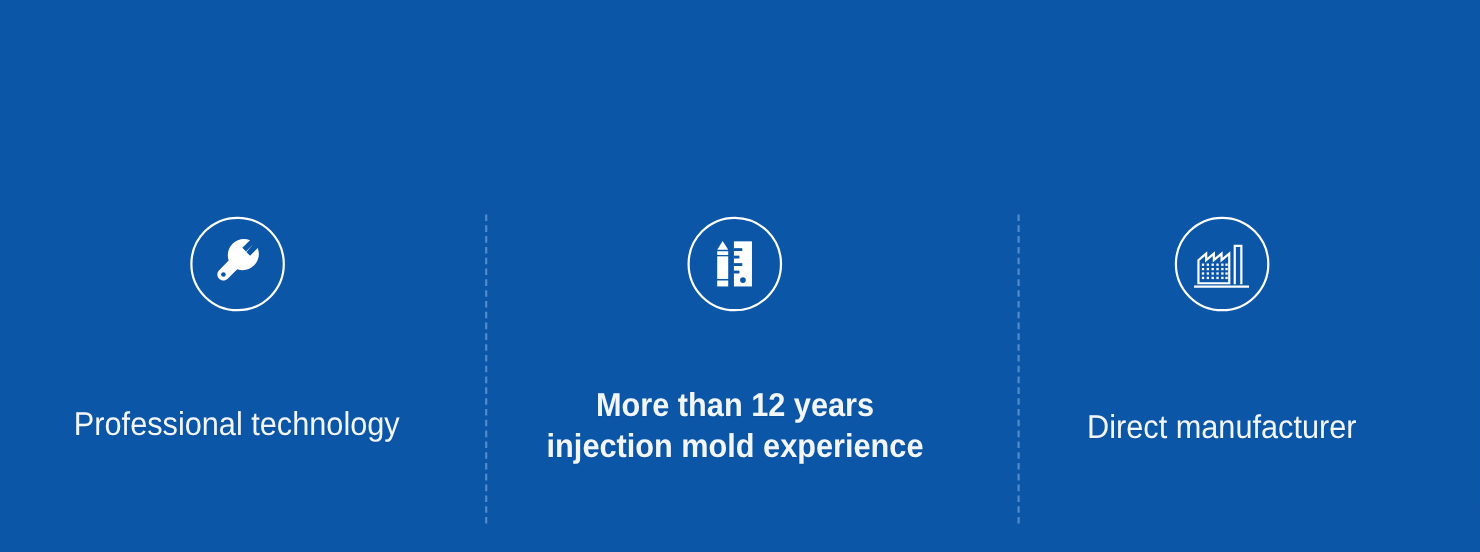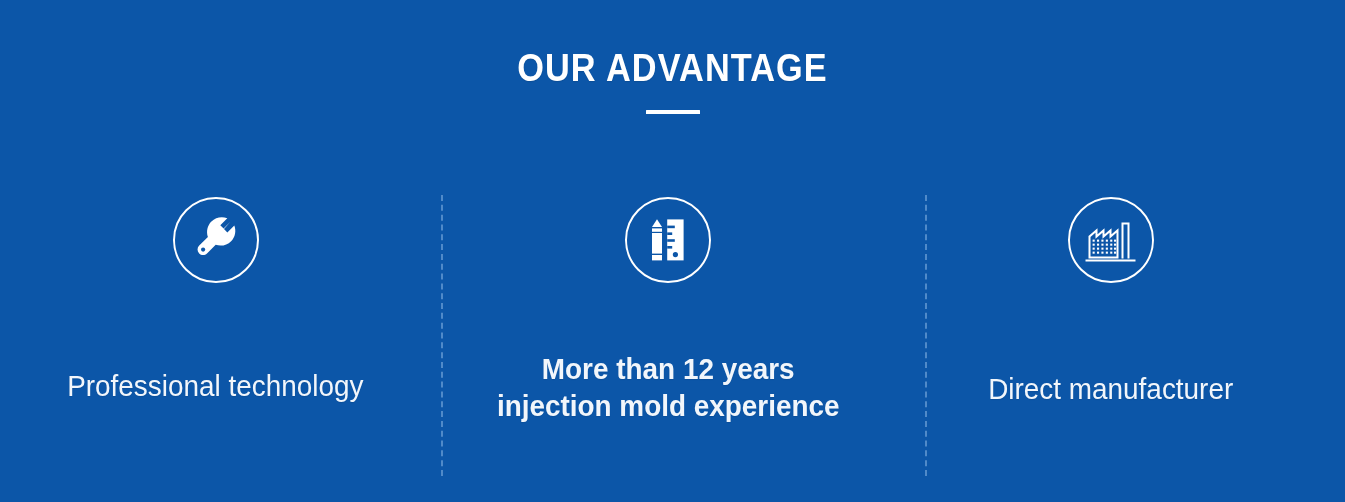--- a/index.html
+++ b/index.html
@@ -115,24 +115,20 @@
     opacity: 0.85;
   }
   .divider-1 { left: 441px; }
   .divider-2 { left: 925px; }
 </style>
 </head>
 <body>
 
 <div class="banner">
 
-  <div class="heading-block">
-    <span class="heading-title">OUR ADVANTAGE</span>
-    <span class="heading-rule"></span>
-  </div>
 
   <div class="columns">
 
     <div class="col col-1">
       <div class="icon-circle">
         <span>
           <svg width="50" height="50" viewBox="0 0 50 50" aria-hidden="true">
             <g fill="#ffffff">
 
               <path d="M39.6 6.6 L32.6 13.6 L29.3 10.3 L36.3 3.3

